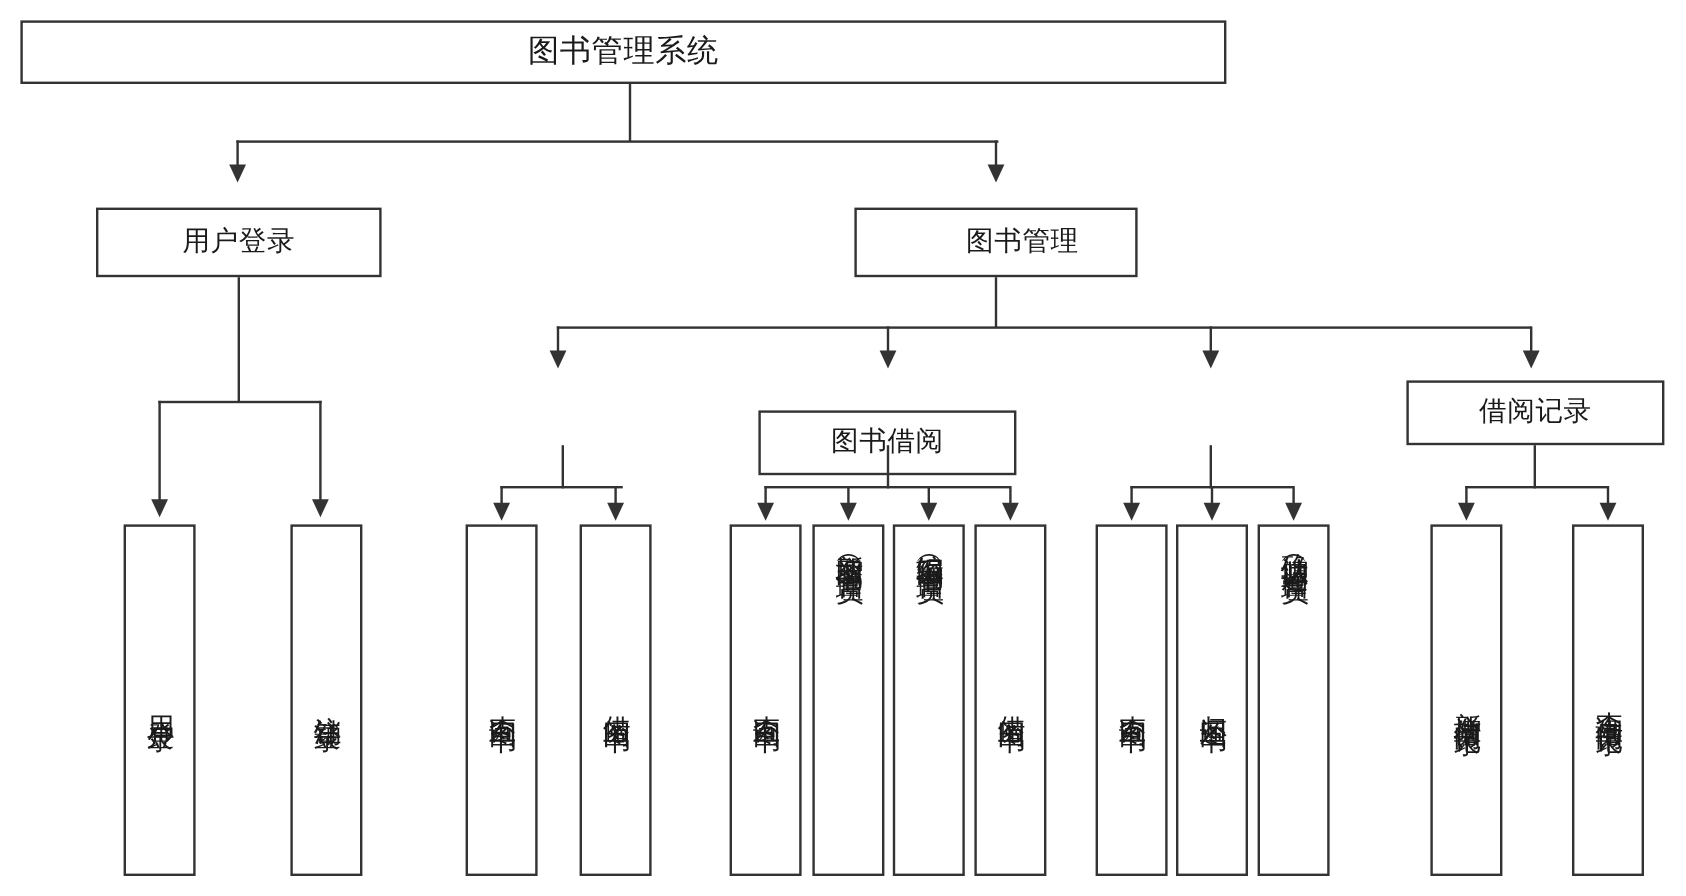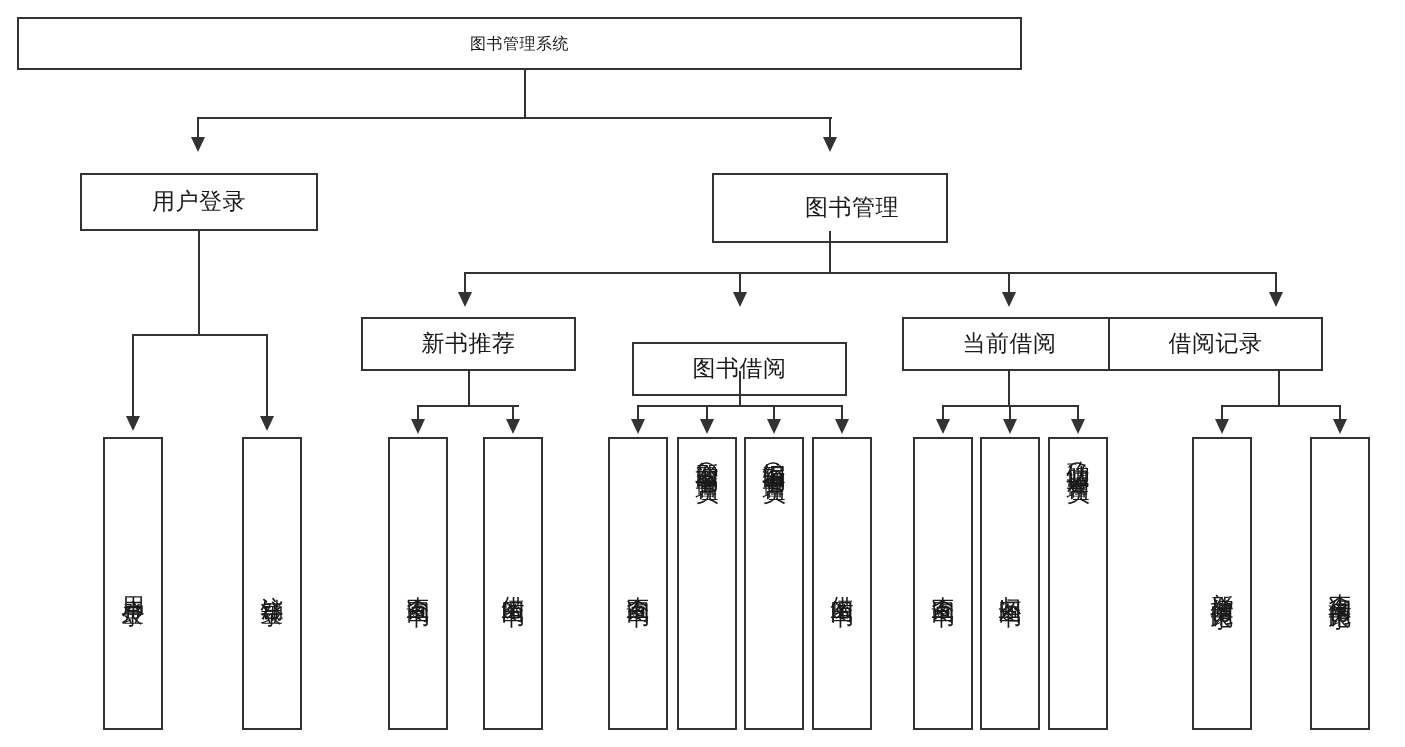--- a/index.html
+++ b/index.html
@@ -25,21 +25,21 @@
     justify-content:center;
     color:#1a1a1a;
   }
   .box .lbl{
     display:block;
     line-height:1.12;
     letter-spacing:0.5px;
     white-space:nowrap;
   }
   .h-box .lbl{font-size:23px;}
-  #box-root .lbl{font-size:16px;}
+  #box-root .lbl{font-size:26px;}
   
   .vbox{
     align-items:center;
     justify-content:center;
   }
   .vbox .lbl{
     writing-mode:vertical-rl;
     text-orientation:upright;
     font-size:23px;
     letter-spacing:3px;
@@ -81,21 +81,21 @@
   <div class="line vline" style="left:524px;top:70px;width:2px;height:48px;"></div>
   <div class="line hline" style="left:197px;top:117px;width:635px;height:2px;"></div>
   <div class="line vline" style="left:197px;top:117px;width:2px;height:22px;"></div>
   <div class="arrow" style="left:191px;top:137px;"></div>
   <div class="line vline" style="left:829px;top:117px;width:2px;height:22px;"></div>
   <div class="arrow" style="left:823px;top:137px;"></div>
 
   <div class="box h-box" style="left:80px;top:173px;width:238px;height:58px;">
     <span class="lbl">用户登录</span>
   </div>
-  <div class="box h-box" style="left:712px;top:173px;width:236px;height:70px;padding-left:44px;">
+  <div class="box h-box" style="left:712px;top:173px;width:236px;height:58px;padding-left:44px;">
     <span class="lbl">图书管理</span>
   </div>
 
   <div class="line vline" style="left:198px;top:231px;width:2px;height:104px;"></div>
   <div class="line hline" style="left:132px;top:334px;width:136px;height:2px;"></div>
   <div class="line vline" style="left:132px;top:334px;width:2px;height:84px;"></div>
   <div class="arrow" style="left:126px;top:416px;"></div>
   <div class="line vline" style="left:266px;top:334px;width:2px;height:84px;"></div>
   <div class="arrow" style="left:260px;top:416px;"></div>
 
@@ -107,30 +107,24 @@
 
   <div class="line vline" style="left:739px;top:272px;width:2px;height:22px;"></div>
   <div class="arrow" style="left:733px;top:292px;"></div>
 
   <div class="line vline" style="left:1008px;top:272px;width:2px;height:22px;"></div>
   <div class="arrow" style="left:1002px;top:292px;"></div>
 
   <div class="line vline" style="left:1275px;top:272px;width:2px;height:22px;"></div>
   <div class="arrow" style="left:1269px;top:292px;"></div>
 
-  <div class="box h-box" style="left:361px;top:317px;width:215px;height:54px;">
-    <span class="lbl">新书推荐</span>
-  </div>
   <div class="box h-box" style="left:632px;top:317px;width:215px;height:54px;margin-top:25px;">
     <span class="lbl">图书借阅</span>
   </div>
-  <div class="box h-box" style="left:902px;top:317px;width:215px;height:54px;">
-    <span class="lbl">当前借阅</span>
-  </div>
-  <div class="box h-box" style="left:1108px;top:317px;width:215px;height:54px;">
+  <div class="box h-box" style="left:1172px;top:317px;width:215px;height:54px;">
     <span class="lbl">借阅记录</span>
   </div>
 
   <div class="line vline" style="left:468px;top:371px;width:2px;height:36px;"></div>
   <div class="line hline" style="left:417px;top:405px;width:102px;height:2px;"></div>
   <div class="line vline" style="left:417px;top:405px;width:2px;height:16px;"></div>
   <div class="arrow" style="left:411px;top:419px;"></div>
   <div class="line vline" style="left:512px;top:405px;width:2px;height:16px;"></div>
   <div class="arrow" style="left:506px;top:419px;"></div>
 

